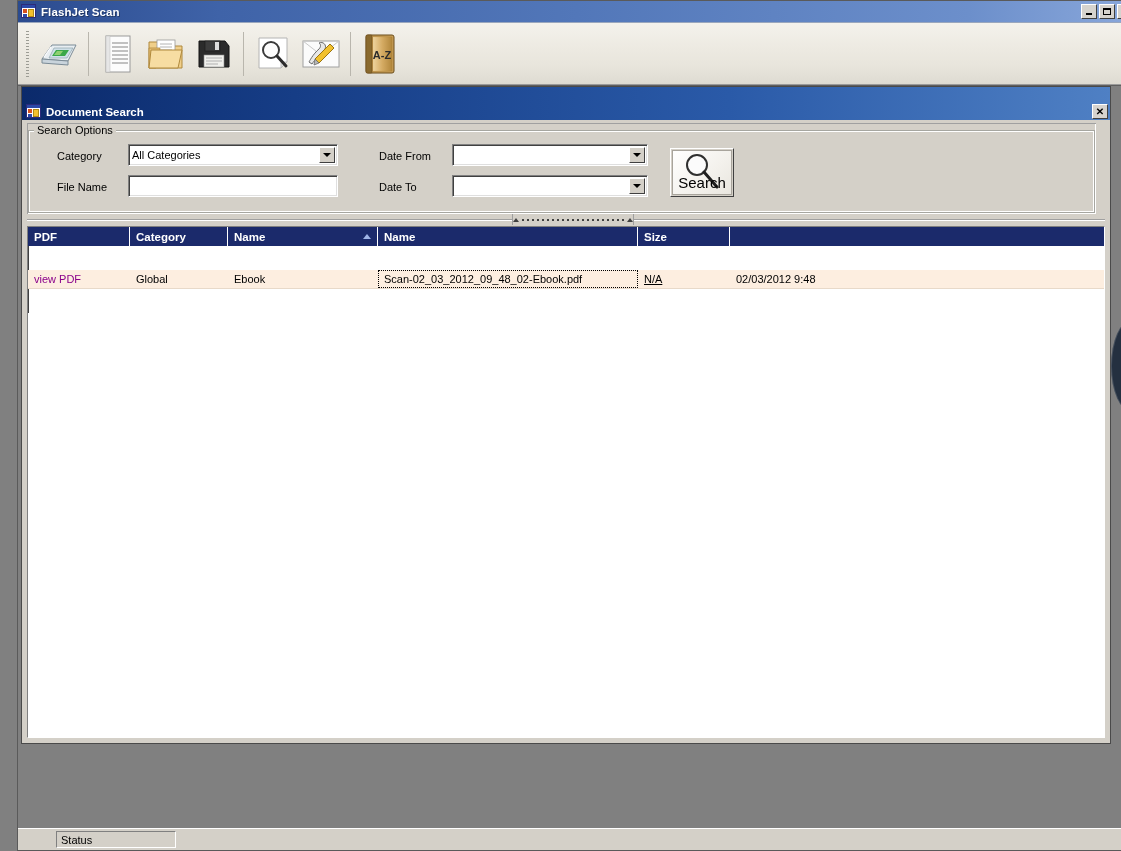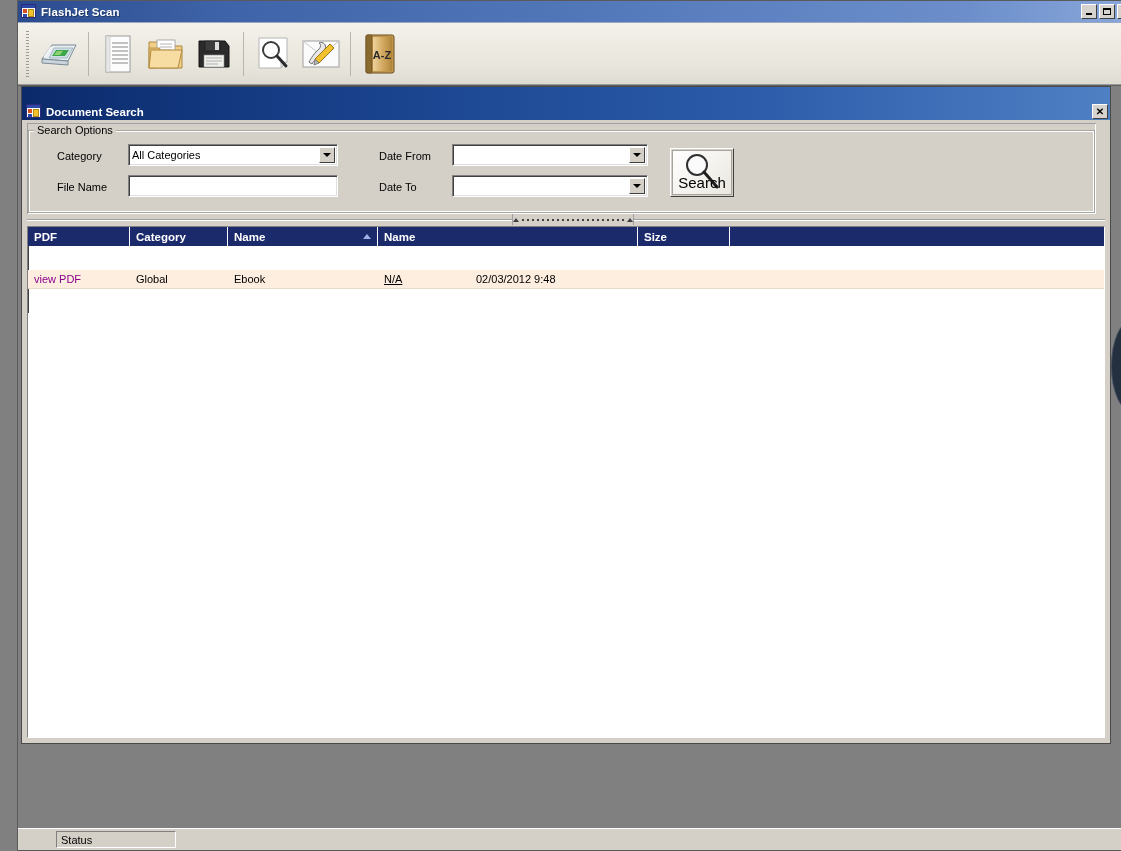--- a/index.html
+++ b/index.html
@@ -684,20 +684,21 @@
               <span>Size</span>
             </div>
           </div>
 
           <div class="grid-row">
             <div class="gr-cell link" style="width:102px;">
               <span class="pre">view</span>&nbsp;<span>PDF</span>
             </div>
             <div class="gr-cell" style="width:98px;">Global</div>
             <div class="gr-cell" style="width:150px;">Ebook</div>
+            <div class="gr-cell focused" style="width:260px;">Scan-02_03_2012_09_48_02-Ebook.pdf</div>
             <div class="gr-cell" style="width:92px;text-decoration:underline;">N/A</div>
             <div class="gr-cell" style="flex:1 1 auto;">02/03/2012 9:48</div>
           </div>
 
           <div class="grid-blank"></div>
         </div>
 
       </div>
     </div>
   </div>

